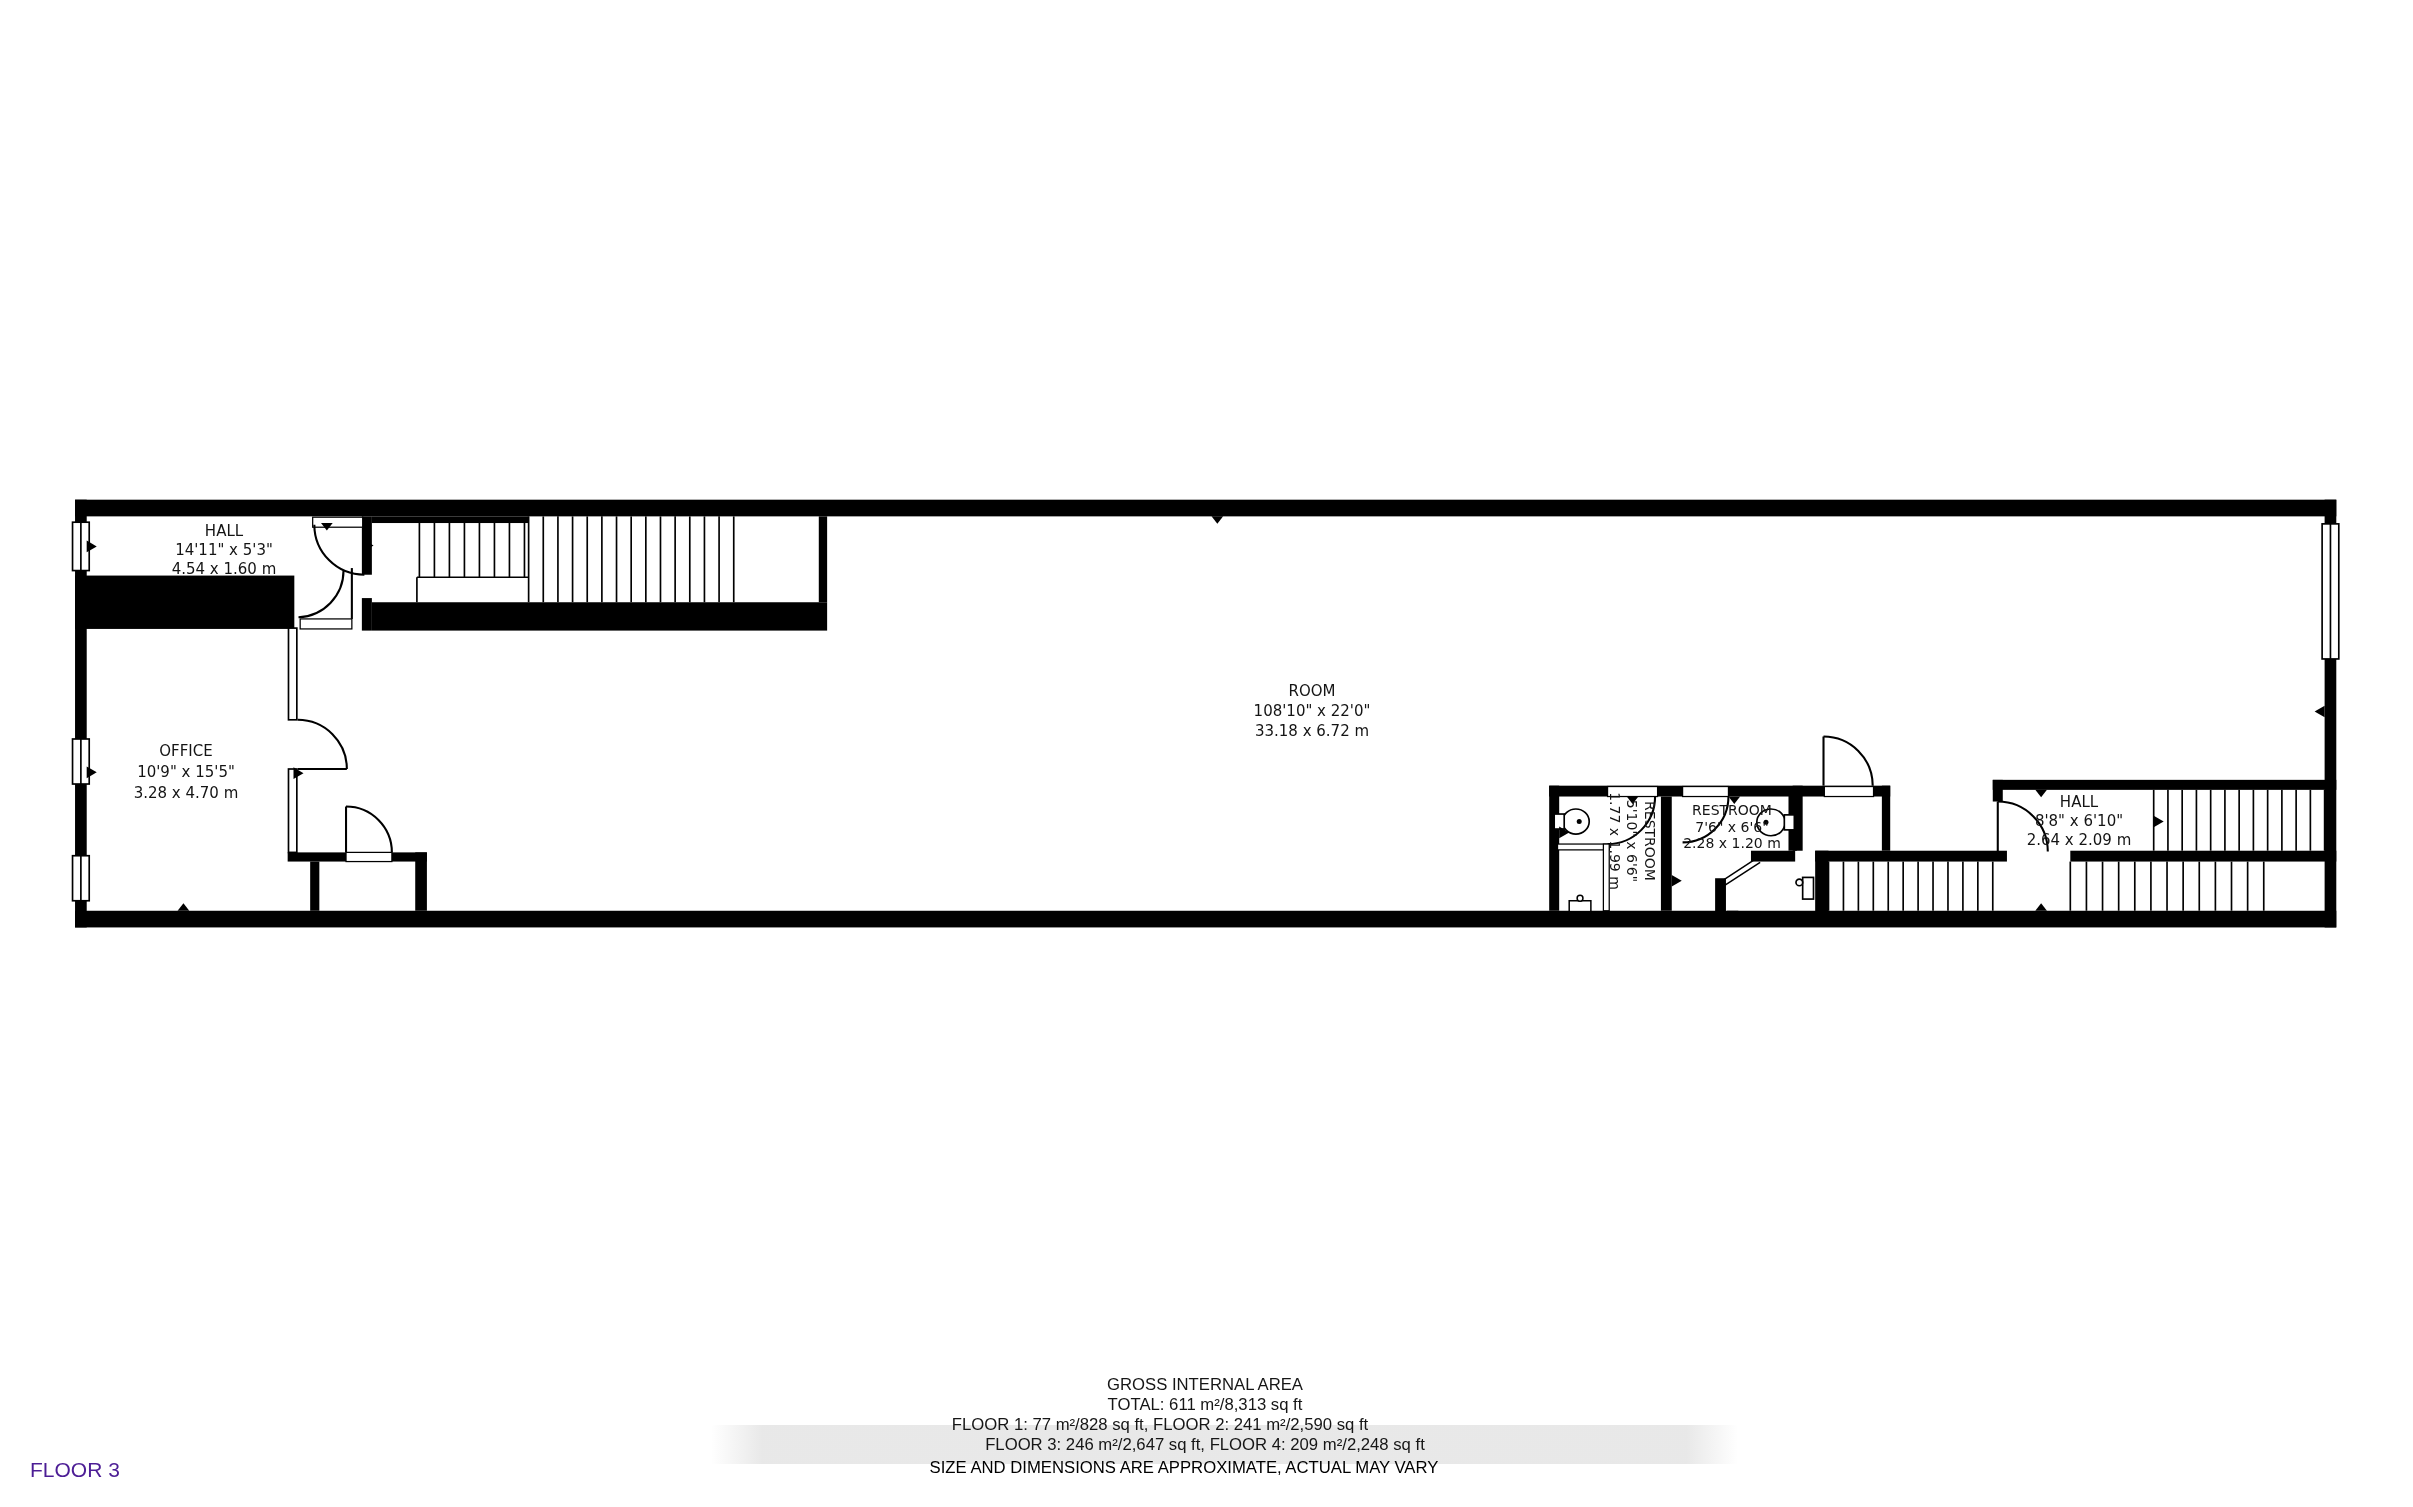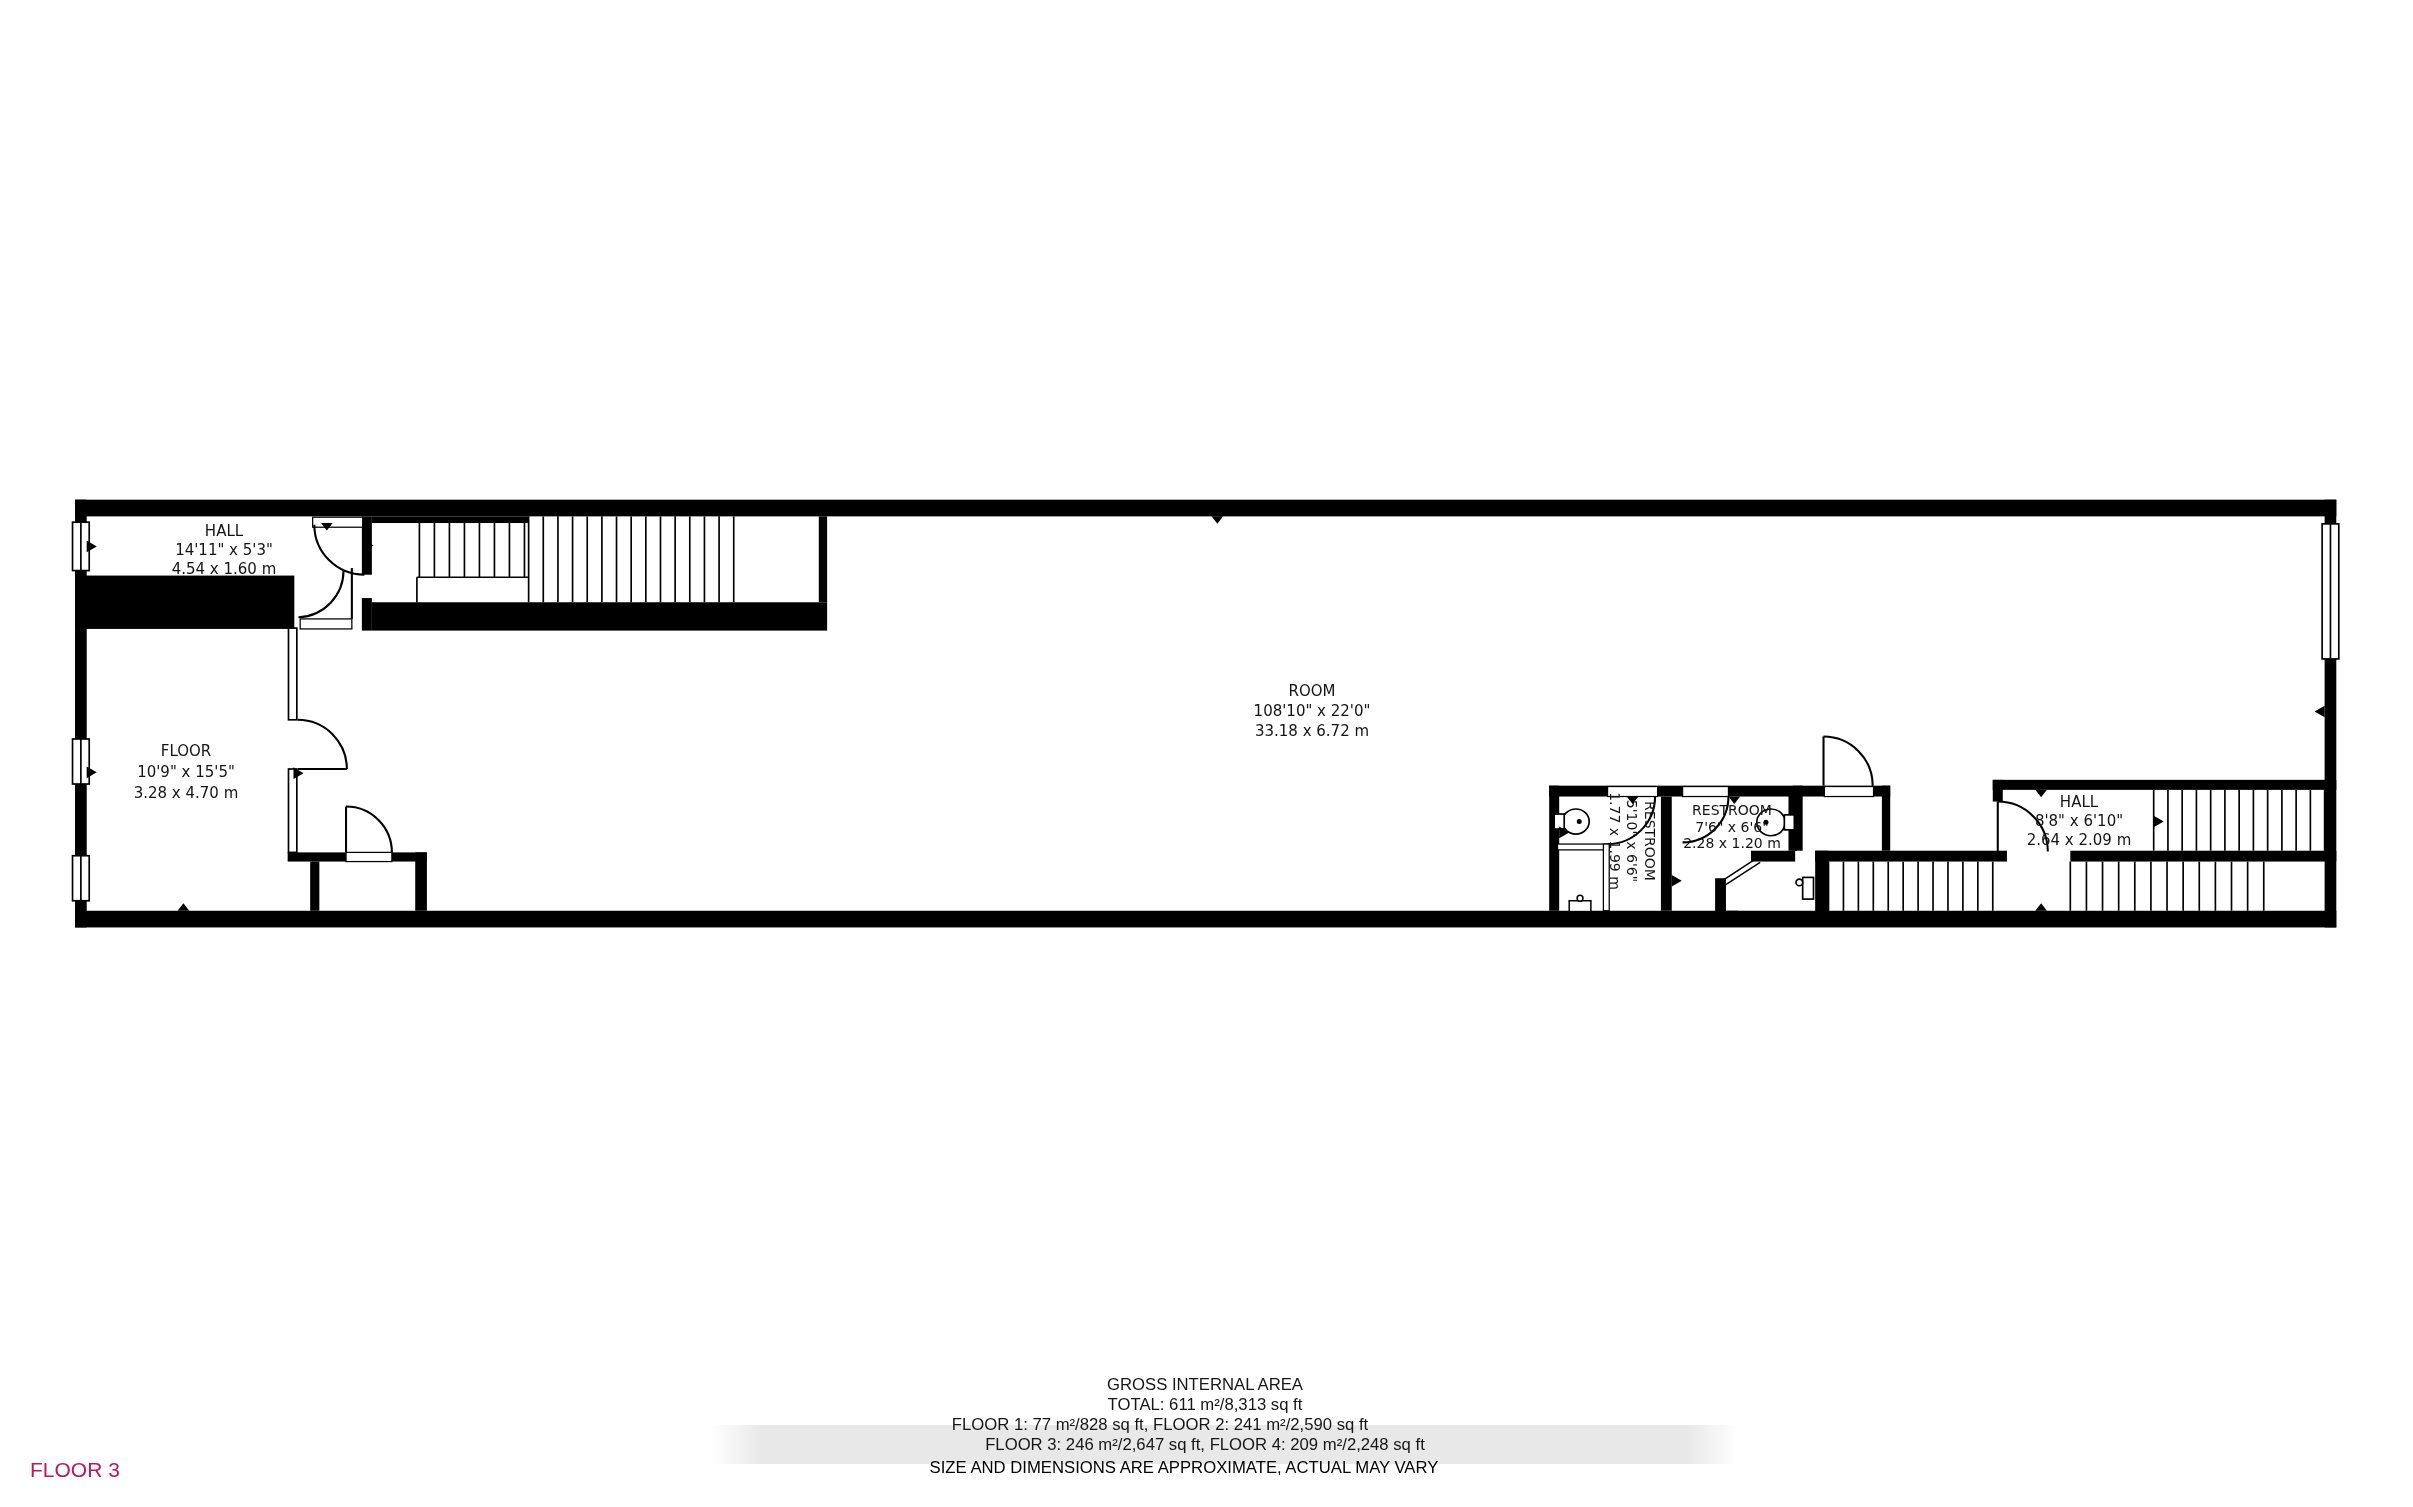--- a/index.html
+++ b/index.html
@@ -14,21 +14,21 @@
           font-family:"Liberation Sans",sans-serif;font-size:16.7px;color:#161616;z-index:3;text-align:center;}
   .summary-line.muted{color:#000000;}
   .wm-band{position:absolute;left:711px;top:1425px;width:1027px;height:39px;z-index:1;
           background:linear-gradient(90deg,rgba(232,232,232,0),rgba(231,231,231,.95) 5%,
                      rgba(231,231,231,.95) 95%,rgba(232,232,232,0));}
   .wm-text{position:absolute;left:1228px;top:1444px;transform:translate(-50%,-50%);
           z-index:2;font-family:"Liberation Sans",sans-serif;font-size:33px;letter-spacing:4.2px;
           color:#fbfbfb;white-space:nowrap;
           text-shadow:0 0 2.5px #b9b9b9,0 1.7px 3.3px #d2d2d2,0 -0.8px 1.7px #cccccc;}
   .floor-tag{position:absolute;left:30px;top:1458px;font-family:"Liberation Sans",sans-serif;
-          font-size:21px;color:#be185d;z-index:3;}
+          font-size:21px;color:#4c1d95;z-index:3;}
 </style>
 </head>
 <body>
 
 <div class="page">
 
   <svg class="plan-svg" width="2413" height="1508" viewBox="0 0 2894 1808">
 
     <g fill="#000">
       <rect x="90" y="599" width="2712" height="20"></rect>
@@ -232,21 +232,21 @@
     </g>
   </svg>
 
   <div class="rlabel" style="left:224px;top:550px">
     <div>HALL</div>
     <div>14'11" x 5'3"</div>
     <div>4.54 x 1.60 m</div>
   </div>
 
   <div class="rlabel" style="left:186px;top:772px;line-height:21px">
-    <div>FLOOR</div>
+    <div>OFFICE</div>
     <div>10'9" x 15'5"</div>
     <div>3.28 x 4.70 m</div>
   </div>
 
   <div class="rlabel" style="left:1312px;top:711px;line-height:20px">
     <div>ROOM</div>
     <div>108'10" x 22'0"</div>
     <div>33.18 x 6.72 m</div>
   </div>
 

